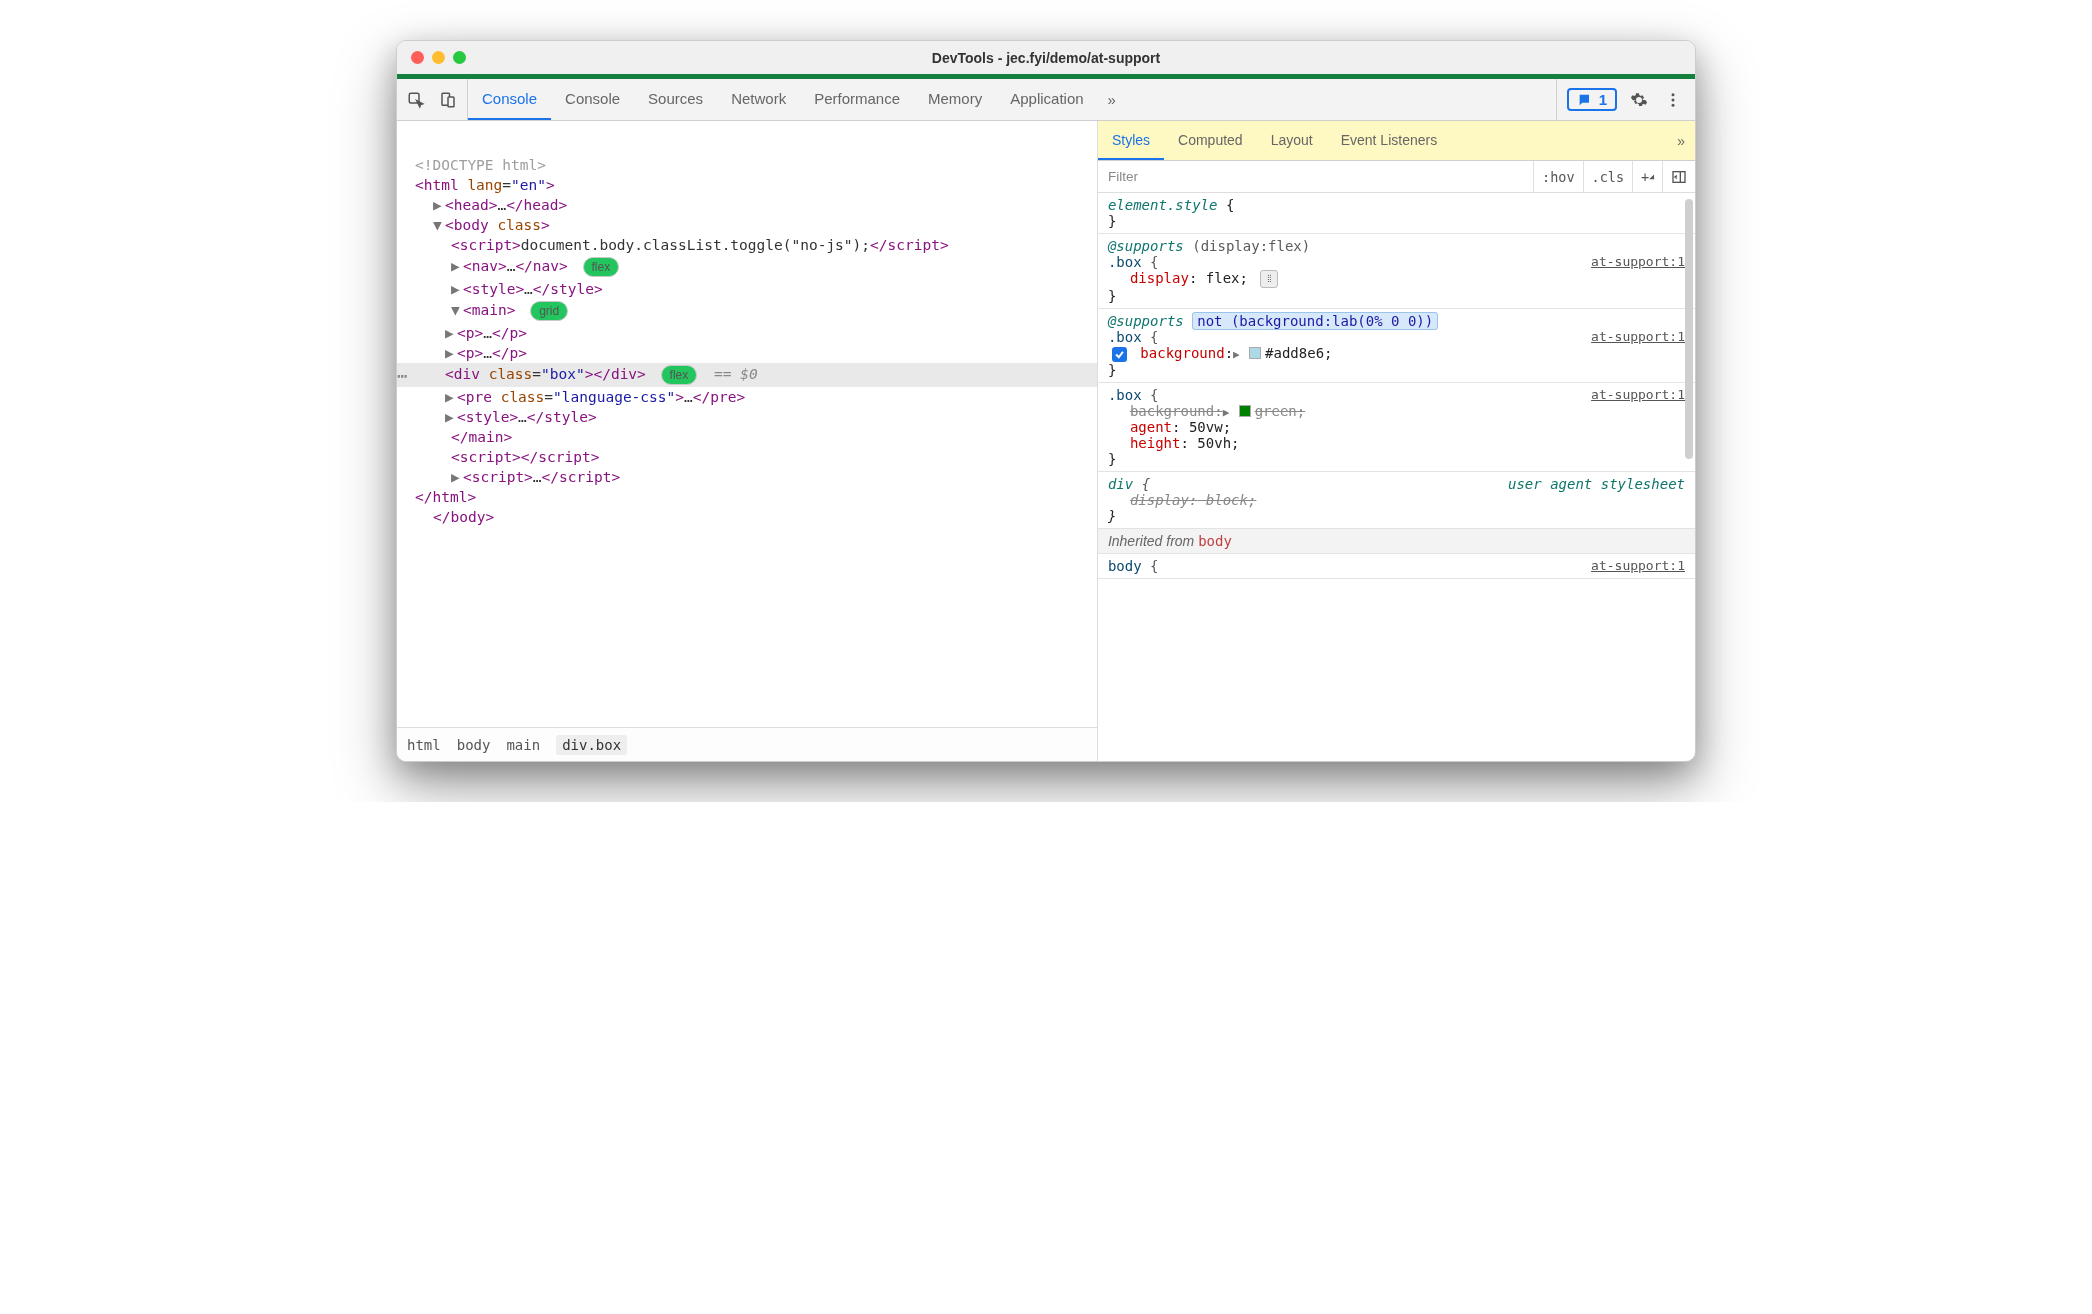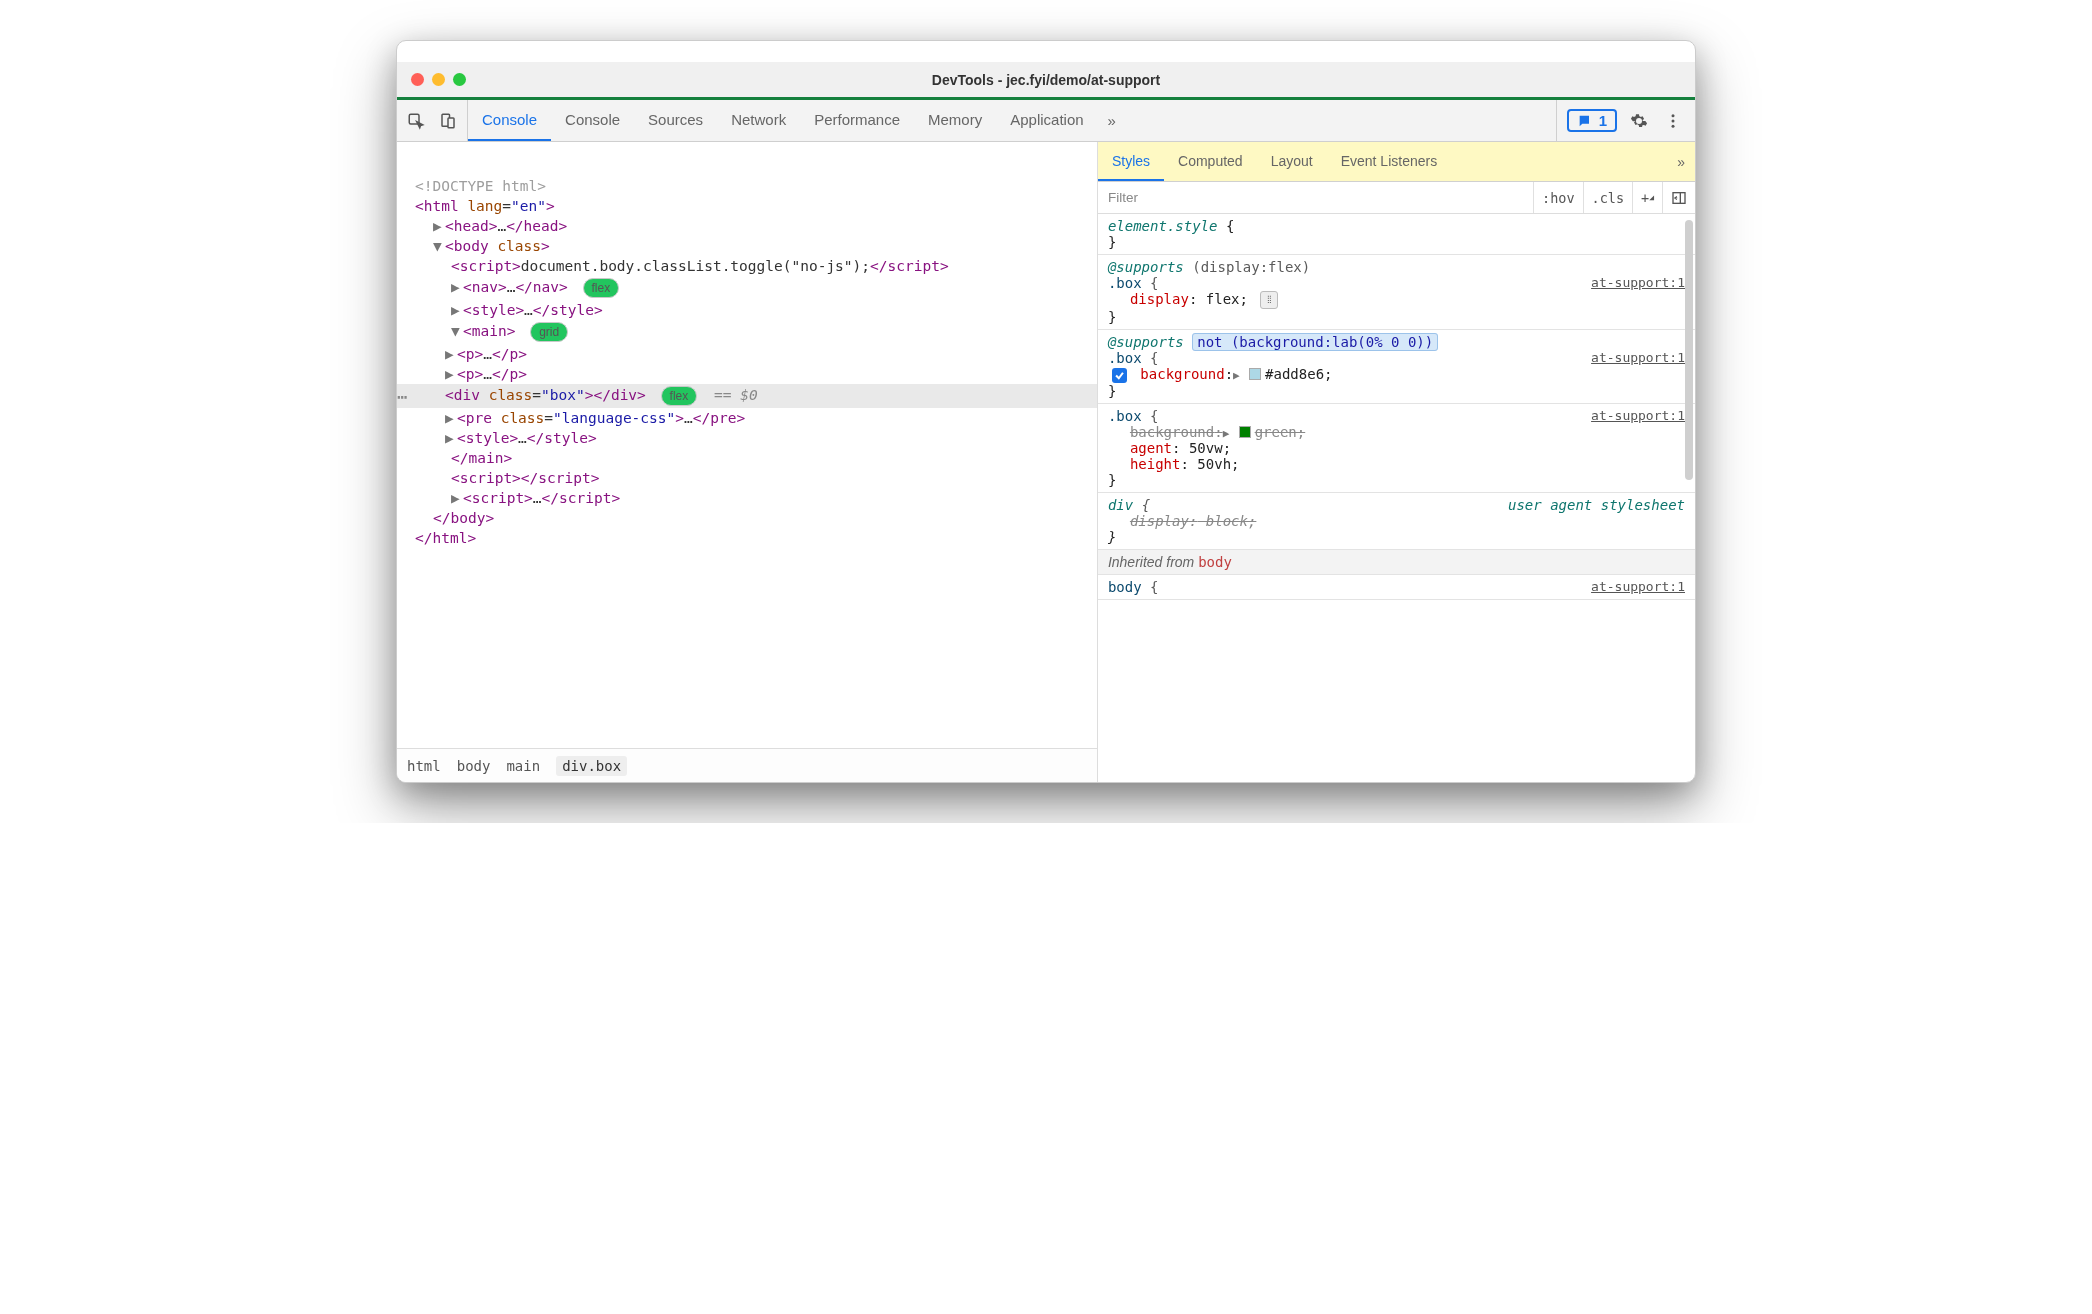--- a/index.html
+++ b/index.html
@@ -20,22 +20,21 @@
     overflow: hidden;
     border: 1px solid #ccc;
   }
   .titlebar {
     height: 38px;
     background: #f0f0f0;
     display: flex;
     align-items: center;
     padding: 0 14px;
     position: relative;
-    border-bottom: 3px solid #15803d;
-    margin-top: 21px;
+    border-bottom: 5px solid #15803d;
   }
   .traffic-lights { display: flex; gap: 8px; }
   .tl { width: 13px; height: 13px; border-radius: 50%; }
   .tl.red { background: #ff5f57; }
   .tl.yellow { background: #febc2e; }
   .tl.green { background: #28c840; }
   .title {
     position: absolute;
     left: 0; right: 0; text-align: center;
     font-size: 14px; font-weight: 600;
@@ -332,22 +331,22 @@
           <span class="tri">▶</span><span class="tag">&lt;pre </span><span class="attr-name">class</span>=<span class="attr-val">"language-css"</span><span class="tag">&gt;</span><span class="ellipsis">…</span><span class="tag">&lt;/pre&gt;</span>
         </div>
         <div class="dom-line indent-4">
           <span class="tri">▶</span><span class="tag">&lt;style&gt;</span><span class="ellipsis">…</span><span class="tag">&lt;/style&gt;</span>
         </div>
         <div class="dom-line indent-3"><span class="tag">&lt;/main&gt;</span></div>
         <div class="dom-line indent-3"><span class="tag">&lt;script&gt;</span><span class="tag">&lt;/script&gt;</span></div>
         <div class="dom-line indent-3">
           <span class="tri">▶</span><span class="tag">&lt;script&gt;</span><span class="ellipsis">…</span><span class="tag">&lt;/script&gt;</span>
         </div>
+        <div class="dom-line indent-1"><span class="tag">&lt;/html&gt;</span></div>
         <div class="dom-line indent-2"><span class="tag">&lt;/body&gt;</span></div>
-        <div class="dom-line indent-1"><span class="tag">&lt;/html&gt;</span></div>
       </div>
       <div class="breadcrumbs">
         <span class="crumb">html</span>
         <span class="crumb">body</span>
         <span class="crumb">main</span>
         <span class="crumb active">div.box</span>
       </div>
     </div>
 
     <div class="panel-right">

